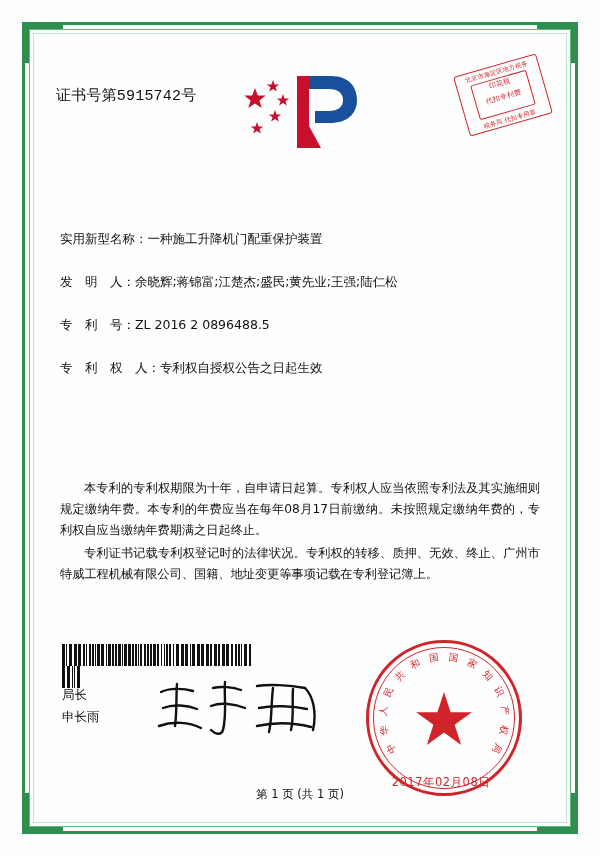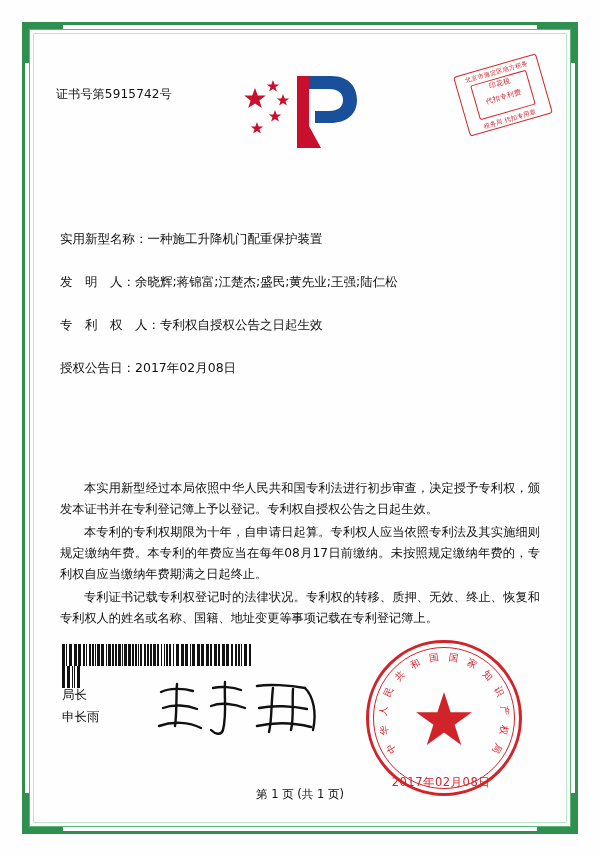--- a/index.html
+++ b/index.html
@@ -64,23 +64,24 @@
     top: 48px;
     right: 48px;
     bottom: 48px;
   }
 
   
   .cert-no {
     position: absolute;
     left: 8px;
     top: 38px;
-    font-size: 12px;
+    font-size: 15px;
     letter-spacing: 0.2px;
     color: #111;
+    font-family: Liberation Mono, monospace;
   }
 
   
   .stamp-rect {
     position: absolute;
     right: 6px;
     top: 16px;
     width: 86px;
     height: 62px;
     transform: rotate(-16deg);
@@ -305,31 +306,30 @@
 
 
     <div class="fields">
       <div class="field">
         <span class="lbl">实用新型名称：</span><span class="val">一种施工升降机门配重保护装置</span>
       </div>
       <div class="field">
         <span class="lbl">发　明　人：</span><span class="val">余晓辉;蒋锦富;江楚杰;盛民;黄先业;王强;陆仁松</span>
       </div>
       <div class="field">
+        <span class="lbl">专　利　号：</span><span class="val">ZL 2016 2 0896488.5</span>
+      </div>
+      <div class="field">
         <span class="lbl">专　利　权　人：</span><span class="val">专利权自授权公告之日起生效</span>
       </div>
-      <div class="field">
-        <span class="lbl">授权公告日：</span><span class="val">2017年02月08日</span>
-      </div>
     </div>
 
     <div class="body-text">
-      <p>本实用新型经过本局依照中华人民共和国专利法进行初步审查，决定授予专利权，颁发本证书并在专利登记簿上予以登记。专利权自授权公告之日起生效。</p>
       <p>本专利的专利权期限为十年，自申请日起算。专利权人应当依照专利法及其实施细则规定缴纳年费。本专利的年费应当在每年08月17日前缴纳。未按照规定缴纳年费的，专利权自应当缴纳年费期满之日起终止。</p>
-      <p>专利证书记载专利权登记时的法律状况。专利权的转移、质押、无效、终止、恢复和专利权人的姓名或名称、国籍、地址变更等事项记载在专利登记簿上。</p>
+      <p>专利证书记载专利权登记时的法律状况。专利权的转移、质押、无效、终止、广州市特威工程机械有限公司、国籍、地址变更等事项记载在专利登记簿上。</p>
     </div>
 
     <div class="barcode" id="barcode"><span style="width:3px;margin-right:1px"></span><span style="width:1px;margin-right:2px"></span><span style="width:3px;margin-right:2px"></span><span style="width:3px;margin-right:1px"></span><span style="width:3px;margin-right:2px"></span><span style="width:2px;margin-right:1px"></span><span style="width:1px;margin-right:2px"></span><span style="width:2px;margin-right:1px"></span><span style="width:2px;margin-right:1px"></span><span style="width:1px;margin-right:1px"></span><span style="width:3px;margin-right:1px"></span><span style="width:3px;margin-right:2px"></span><span style="width:1px;margin-right:1px"></span><span style="width:3px;margin-right:1px"></span><span style="width:2px;margin-right:1px"></span><span style="width:2px;margin-right:1px"></span><span style="width:3px;margin-right:1px"></span><span style="width:1px;margin-right:1px"></span><span style="width:3px;margin-right:1px"></span><span style="width:3px;margin-right:1px"></span><span style="width:2px;margin-right:1px"></span><span style="width:2px;margin-right:1px"></span><span style="width:1px;margin-right:1px"></span><span style="width:2px;margin-right:2px"></span><span style="width:2px;margin-right:1px"></span><span style="width:2px;margin-right:1px"></span><span style="width:2px;margin-right:1px"></span><span style="width:3px;margin-right:1px"></span><span style="width:2px;margin-right:2px"></span><span style="width:1px;margin-right:2px"></span><span style="width:1px;margin-right:1px"></span><span style="width:2px;margin-right:1px"></span><span style="width:2px;margin-right:2px"></span><span style="width:1px;margin-right:2px"></span><span style="width:3px;margin-right:2px"></span><span style="width:3px;margin-right:1px"></span><span style="width:3px;margin-right:2px"></span><span style="width:1px;margin-right:1px"></span><span style="width:3px;margin-right:2px"></span><span style="width:3px;margin-right:1px"></span><span style="width:3px;margin-right:2px"></span><span style="width:3px;margin-right:1px"></span><span style="width:2px;margin-right:2px"></span><span style="width:3px;margin-right:1px"></span><span style="width:2px;margin-right:2px"></span><span style="width:3px;margin-right:1px"></span><span style="width:3px;margin-right:2px"></span><span style="width:2px;margin-right:2px"></span><span style="width:2px;margin-right:1px"></span><span style="width:2px;margin-right:1px"></span><span style="width:1px;margin-right:2px"></span><span style="width:3px;margin-right:2px"></span><span style="width:2px;margin-right:1px"></span><span style="width:3px;margin-right:2px"></span><span style="width:3px;margin-right:2px"></span><span style="width:1px;margin-right:1px"></span><span style="width:1px;margin-right:2px"></span><span style="width:3px;margin-right:2px"></span></div>
 
     <div class="sig-block">
       <div>局长</div>
       <div>申长雨</div>
     </div>
 
     <div class="handwriting">

